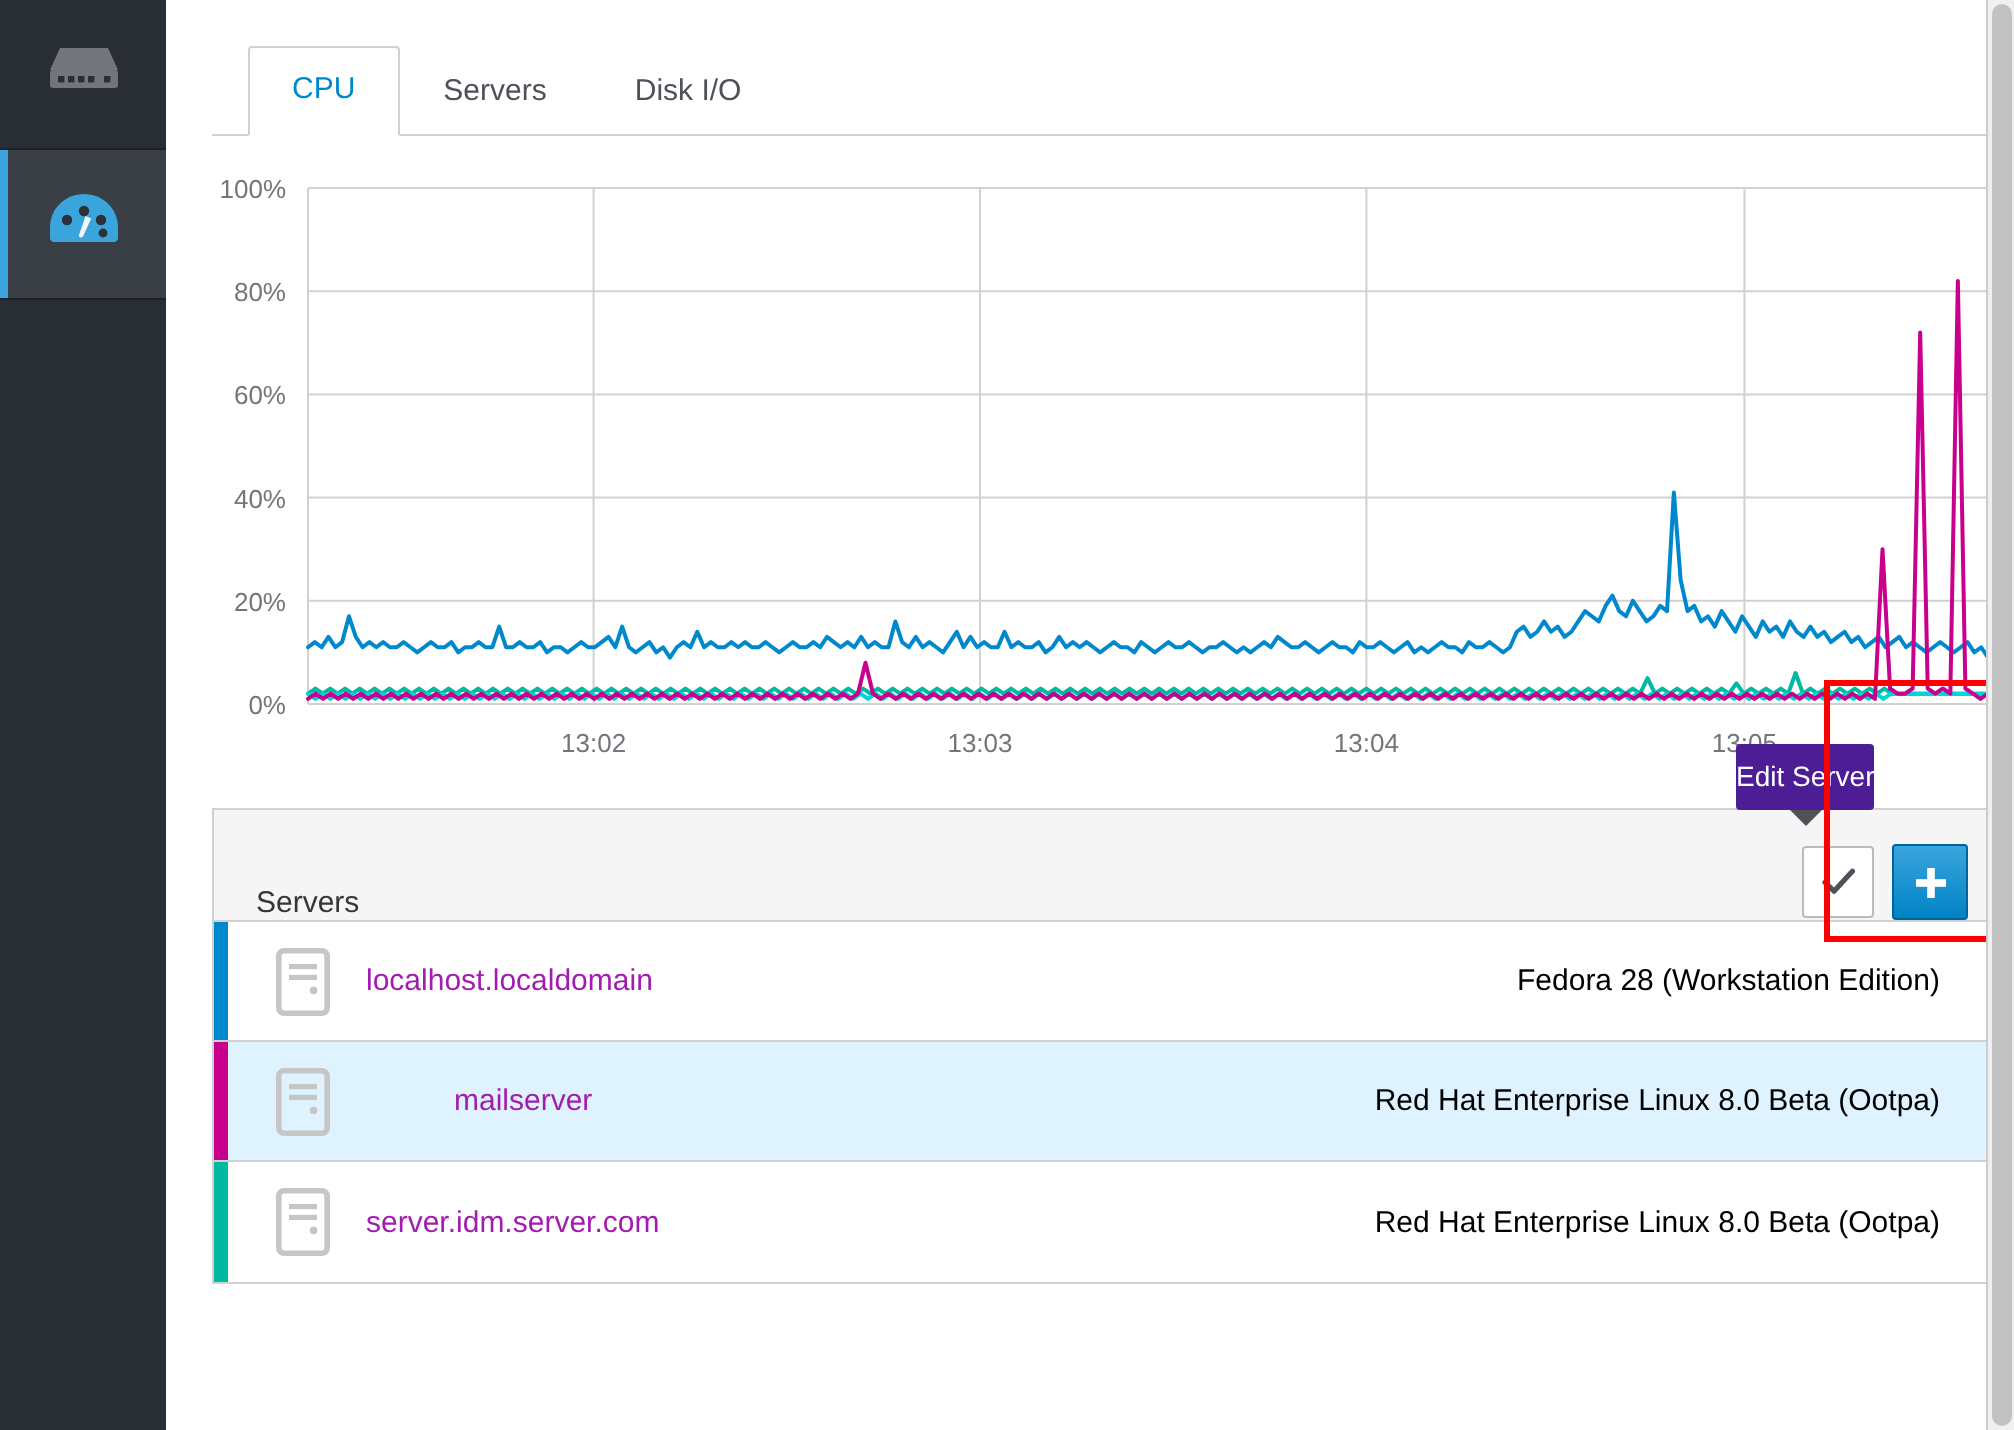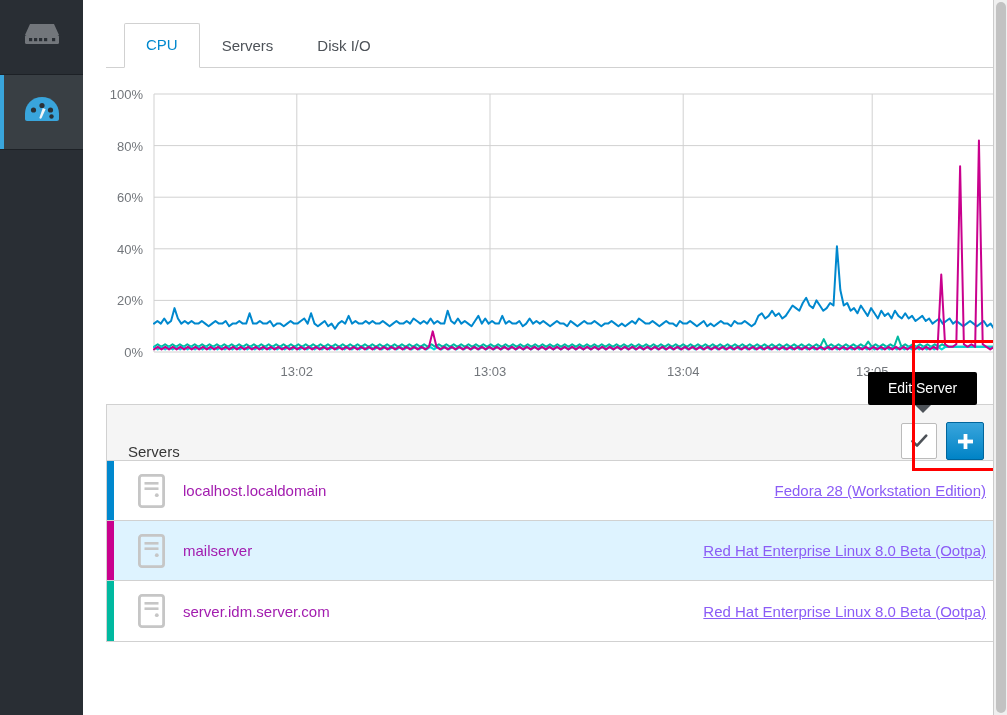--- a/index.html
+++ b/index.html
@@ -106,24 +106,24 @@
     width: 895px;
     height: 315px;
   }
   #chart-svg { display: block; }
 
   
   #tooltip {
     position: absolute;
     left: 762px;
     top: 364px;
-    background: #000000;
+    background: #4c1d95;
     color: #ffffff;
     font-size: 14px;
-    padding: 9px 20px;
+    padding: 9px 0;
     border-radius: 2px;
     white-space: nowrap;
     line-height: 15px;
   }
   #tooltip::after {
     content: "";
     position: absolute;
     left: 50%;
     margin-left: -8px;
     bottom: -8px;
@@ -189,46 +189,45 @@
     position: relative;
     height: 60px;
     display: flex;
     align-items: center;
     border-bottom: 1px solid #d1d1d1;
     background: #ffffff;
     box-sizing: border-box;
     cursor: pointer;
   }
   .srv-row:last-child { border-bottom: none; }
-  .srv-row.selected { background: #def3ff; }
+  .srv-row.selected { background: #def3ff; gap: 44px; }
   .srv-bar {
     position: absolute;
     left: 0; top: 0;
     width: 7px;
     height: 100%;
   }
   .srv-icon {
     margin-left: 29px;
     width: 30px;
     display: flex;
     align-items: center;
     justify-content: center;
   }
   .srv-name {
     margin-left: 17px;
     font-size: 15px;
     color: #a21caf;
   }
   .srv-os {
     margin-left: auto;
-    margin-right: 14px;
+    margin-right: 30px;
     font-size: 15px;
-    color: #8b5cf6;
+    color: #000000;
     white-space: nowrap;
-    text-decoration: underline;
   }
 
   
   #annotation {
     position: absolute;
     left: 806px;
     top: 332px;
     width: 175px;
     height: 131px;
     border: 3px solid #ff0000;

